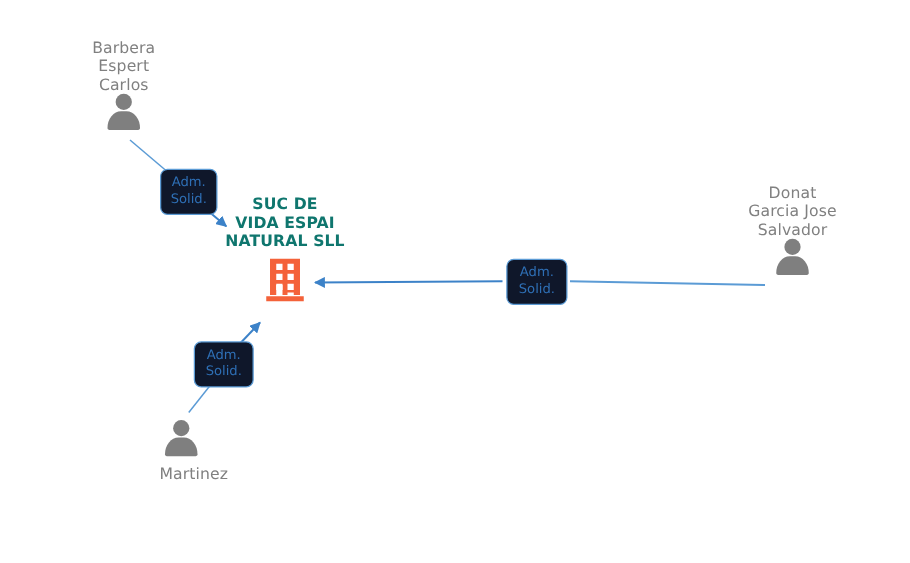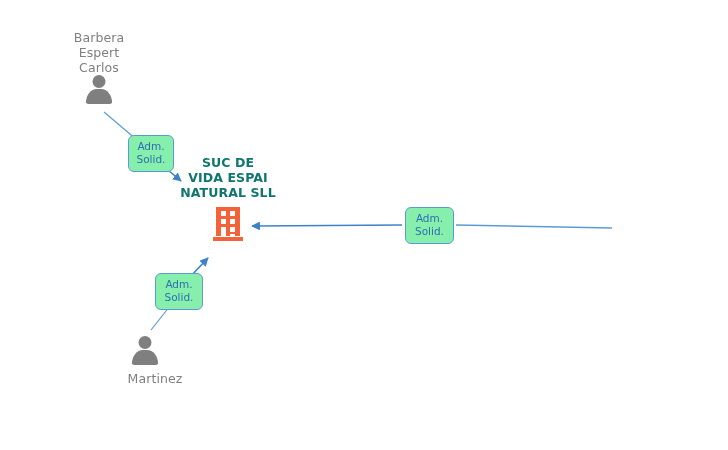--- a/index.html
+++ b/index.html
@@ -119,21 +119,21 @@
     background: #ffffff;
     left: 8px;
     bottom: 4px;
   }
 
   
   .edge-label {
     position: absolute;
     border: 1.5px solid #5b9bd5;
     border-radius: 6px;
-    background: #86efac;
+    background: #0f172a;
     color: #2e6fb5;
     font-size: 10.5px;
     line-height: 13px;
     text-align: center;
     padding: 4px 7px 5px 7px;
     white-space: pre-line;
     box-sizing: border-box;
   }
 
   
@@ -193,20 +193,29 @@
   <div class="node" style="left:24px; top:30px;">
     <div class="node-label">Barbera
 Espert
 Carlos</div>
     <div class="person-icon">
       <div class="head"></div>
       <div class="body"></div>
     </div>
   </div>
 
+  <div class="node" style="left:559px; top:146px;">
+    <div class="node-label">Donat
+Garcia Jose
+Salvador</div>
+    <div class="person-icon">
+      <div class="head"></div>
+      <div class="body"></div>
+    </div>
+  </div>
 
   <div class="node" style="left:70px; top:336px;">
     <div class="person-icon">
       <div class="head"></div>
       <div class="body"></div>
     </div>
     <div class="node-label" style="margin-top:5px;margin-left:20px;">Martinez
 Berto
 Antonio</div>
   </div>

